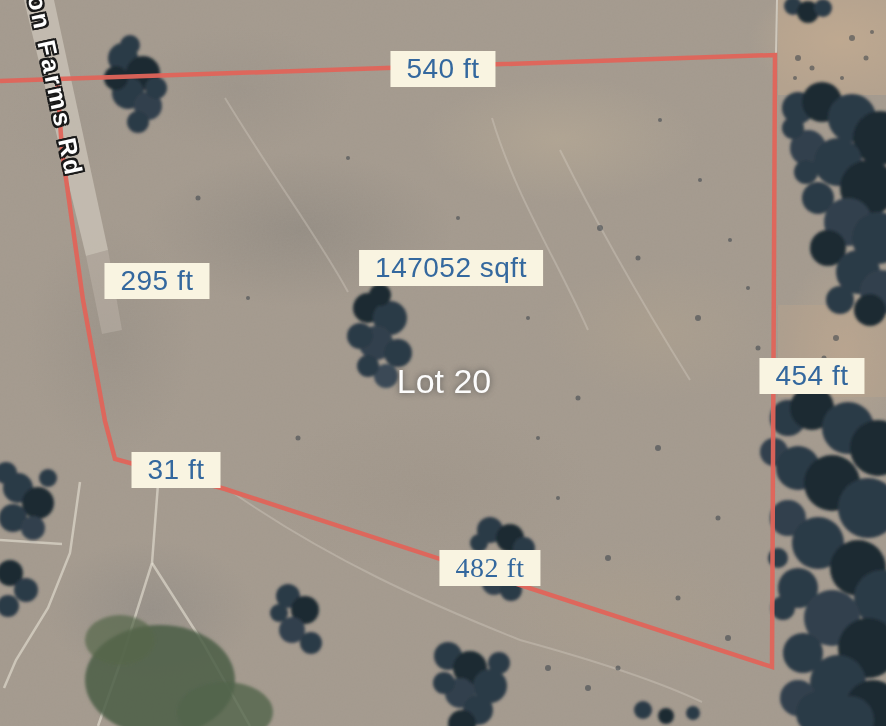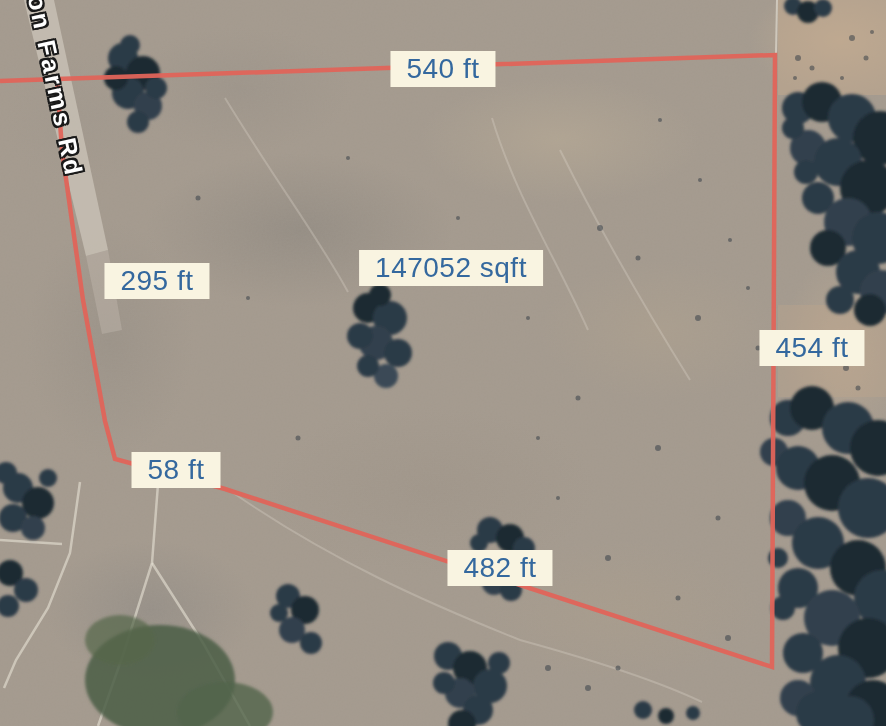--- a/index.html
+++ b/index.html
@@ -41,23 +41,23 @@
     color:var(--label-text);
     font-size:28px;
     line-height:1;
     padding:4px 16px;
     white-space:nowrap;
     letter-spacing:.5px;
   }
   .m-top{left:443px;top:69px;}
   .m-left{left:121px;top:281px;margin-left:36px;}
   .m-area{left:451px;top:268px;}
-  .m-right{left:812px;top:348px;}
+  .m-right{left:812px;top:376px;}
   .m-short{left:176px;top:470px;}
-  .m-bottom{left:500px;top:568px;}
+  .m-bottom{left:490px;top:568px;font-family:Liberation Serif, serif;}
   .lot-label{
     position:absolute;left:444px;top:381px;
     transform:translate(-50%,-50%);
     color:var(--lot-text);
     font-size:34px;
     text-shadow:0 0 6px rgba(70,70,70,.8);
     white-space:nowrap;
   }
   .road-label{
     position:absolute;left:50px;top:-8px;
@@ -281,16 +281,17 @@
 
     <polyline class="boundary" points="0,81 57,79 775,55 772,667 225,489 115,459 105,421 83,300 62,150 57,79"></polyline>
   </svg>
 
   <div class="road-label">on Farms Rd</div>
 
   <div class="meas m-top">540 ft</div>
   <div class="meas m-left">295 ft</div>
   <div class="meas m-area">147052 sqft</div>
   <div class="meas m-right">454 ft</div>
-  <div class="meas m-short">58 ft</div>
+  <div class="meas m-short">31 ft</div>
   <div class="meas m-bottom">482 ft</div>
 
+  <div class="lot-label">Lot 20</div>
 </div>
 
 </body></html>

